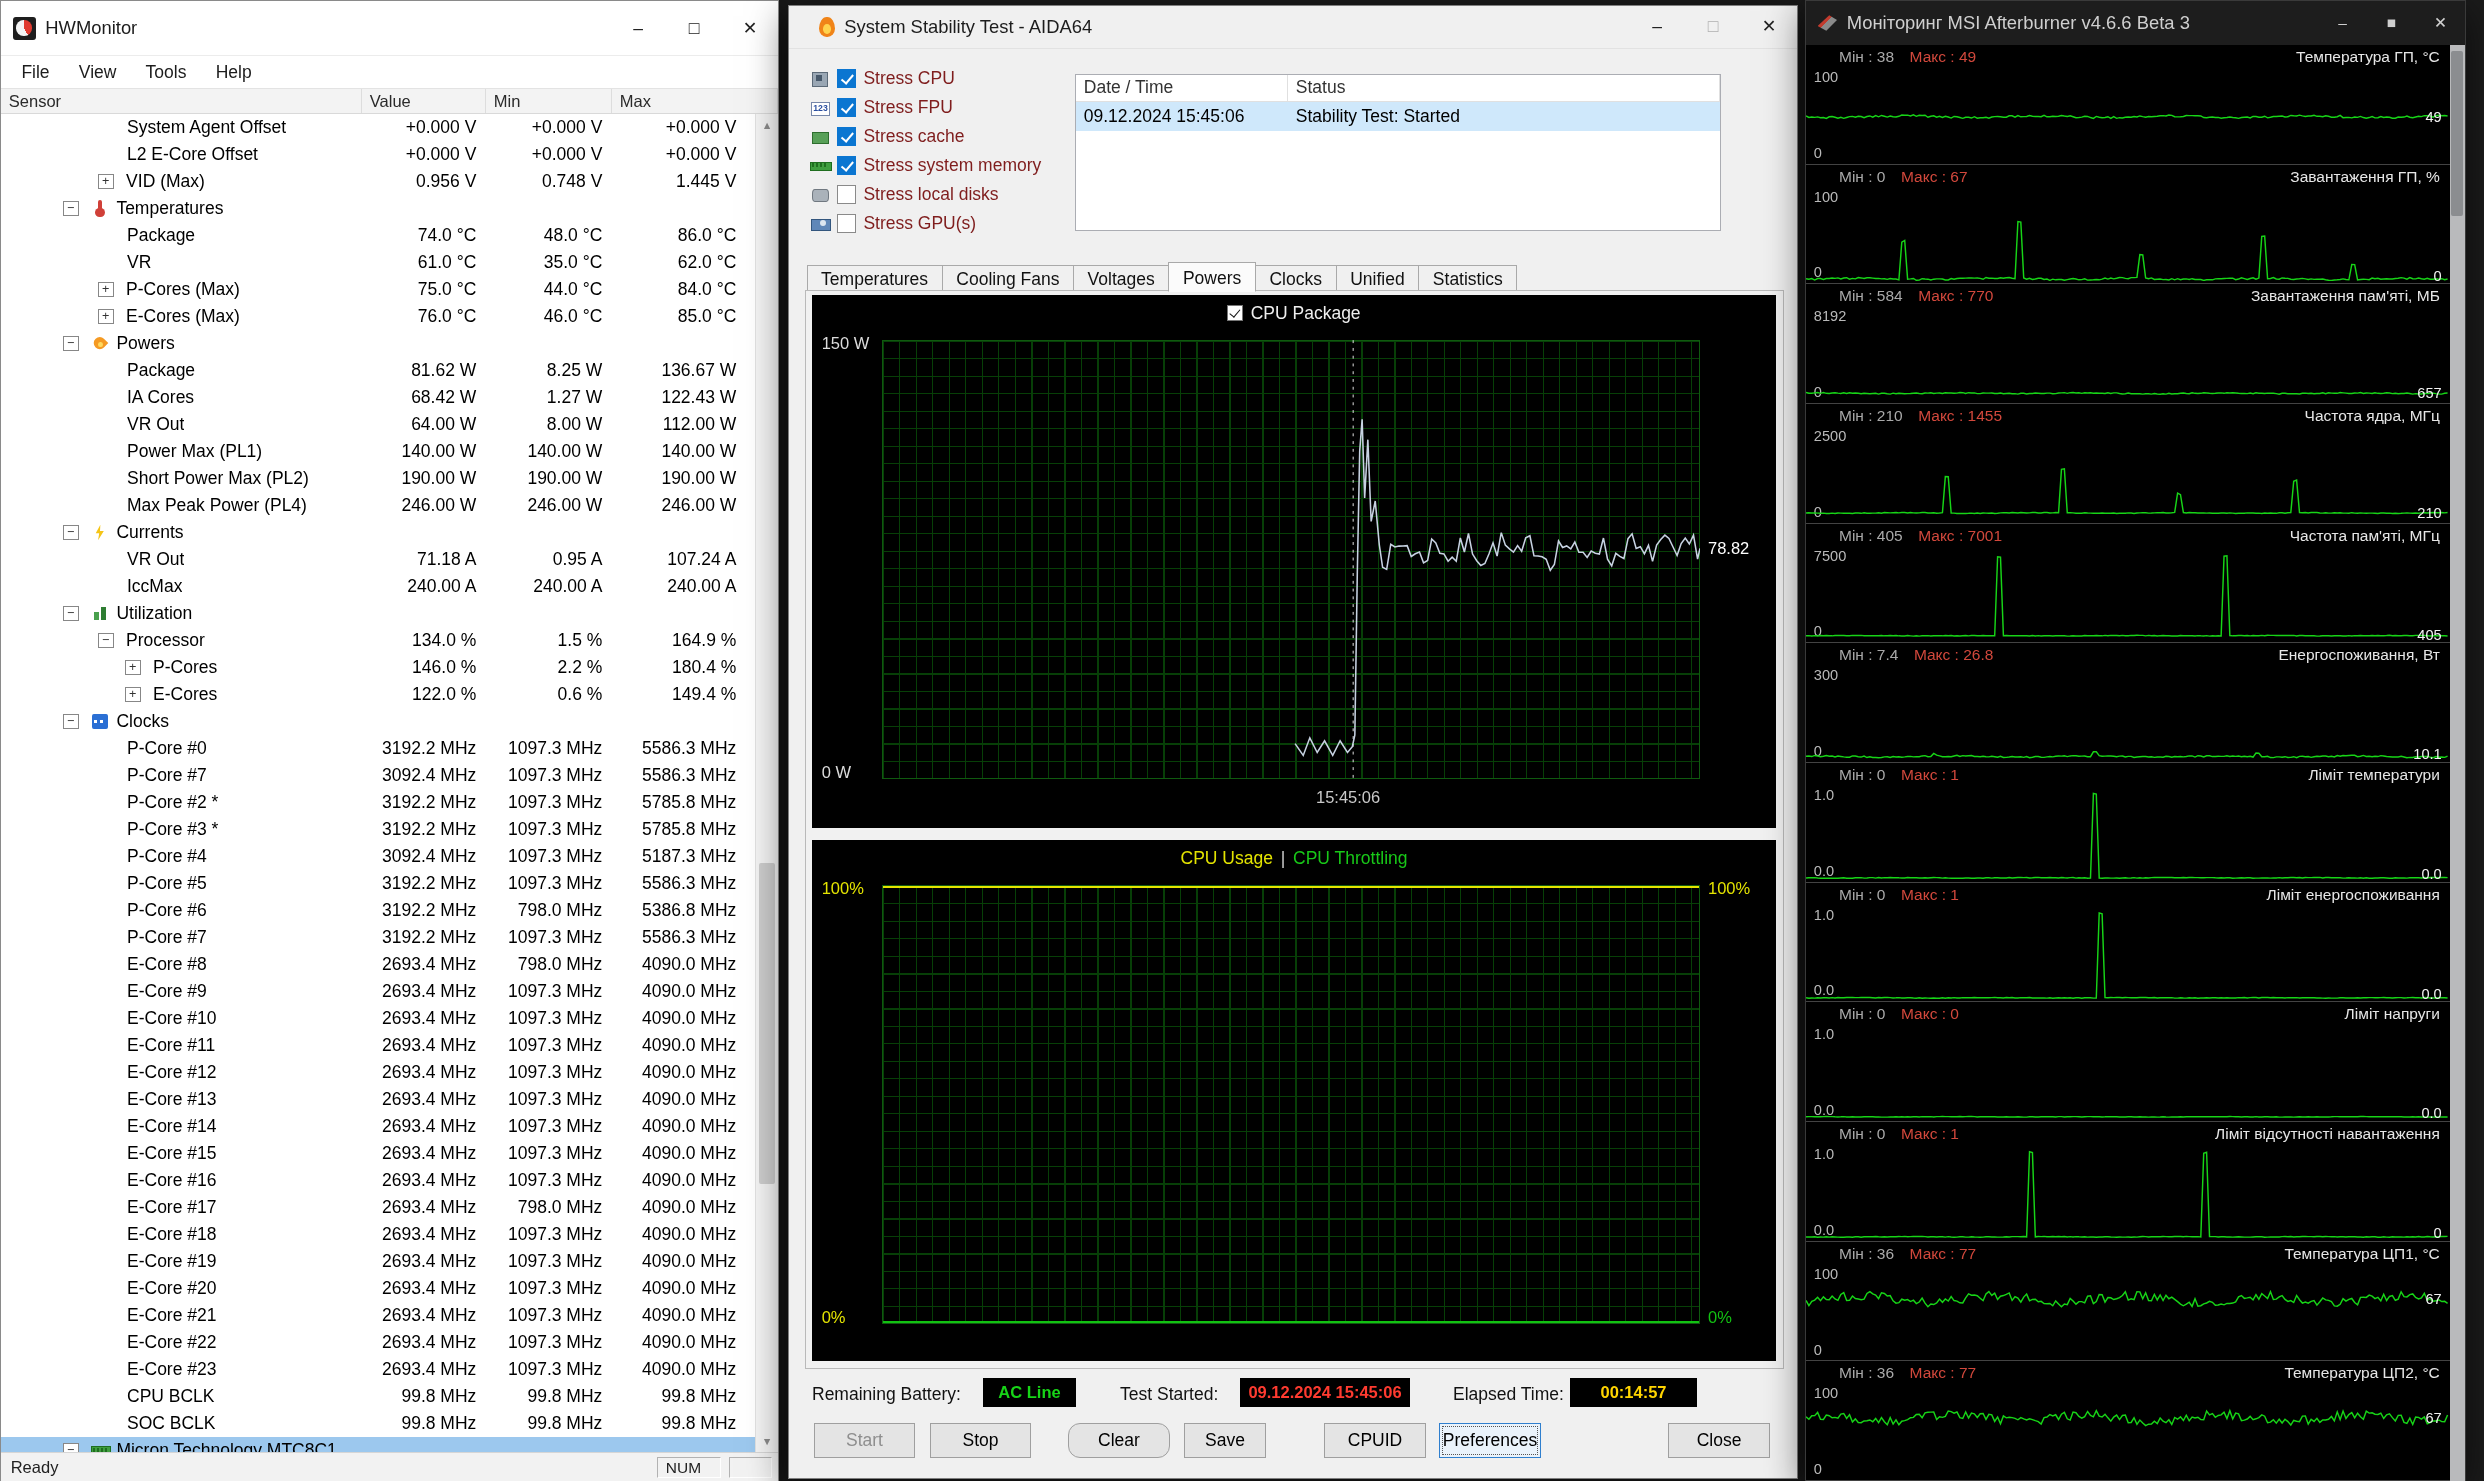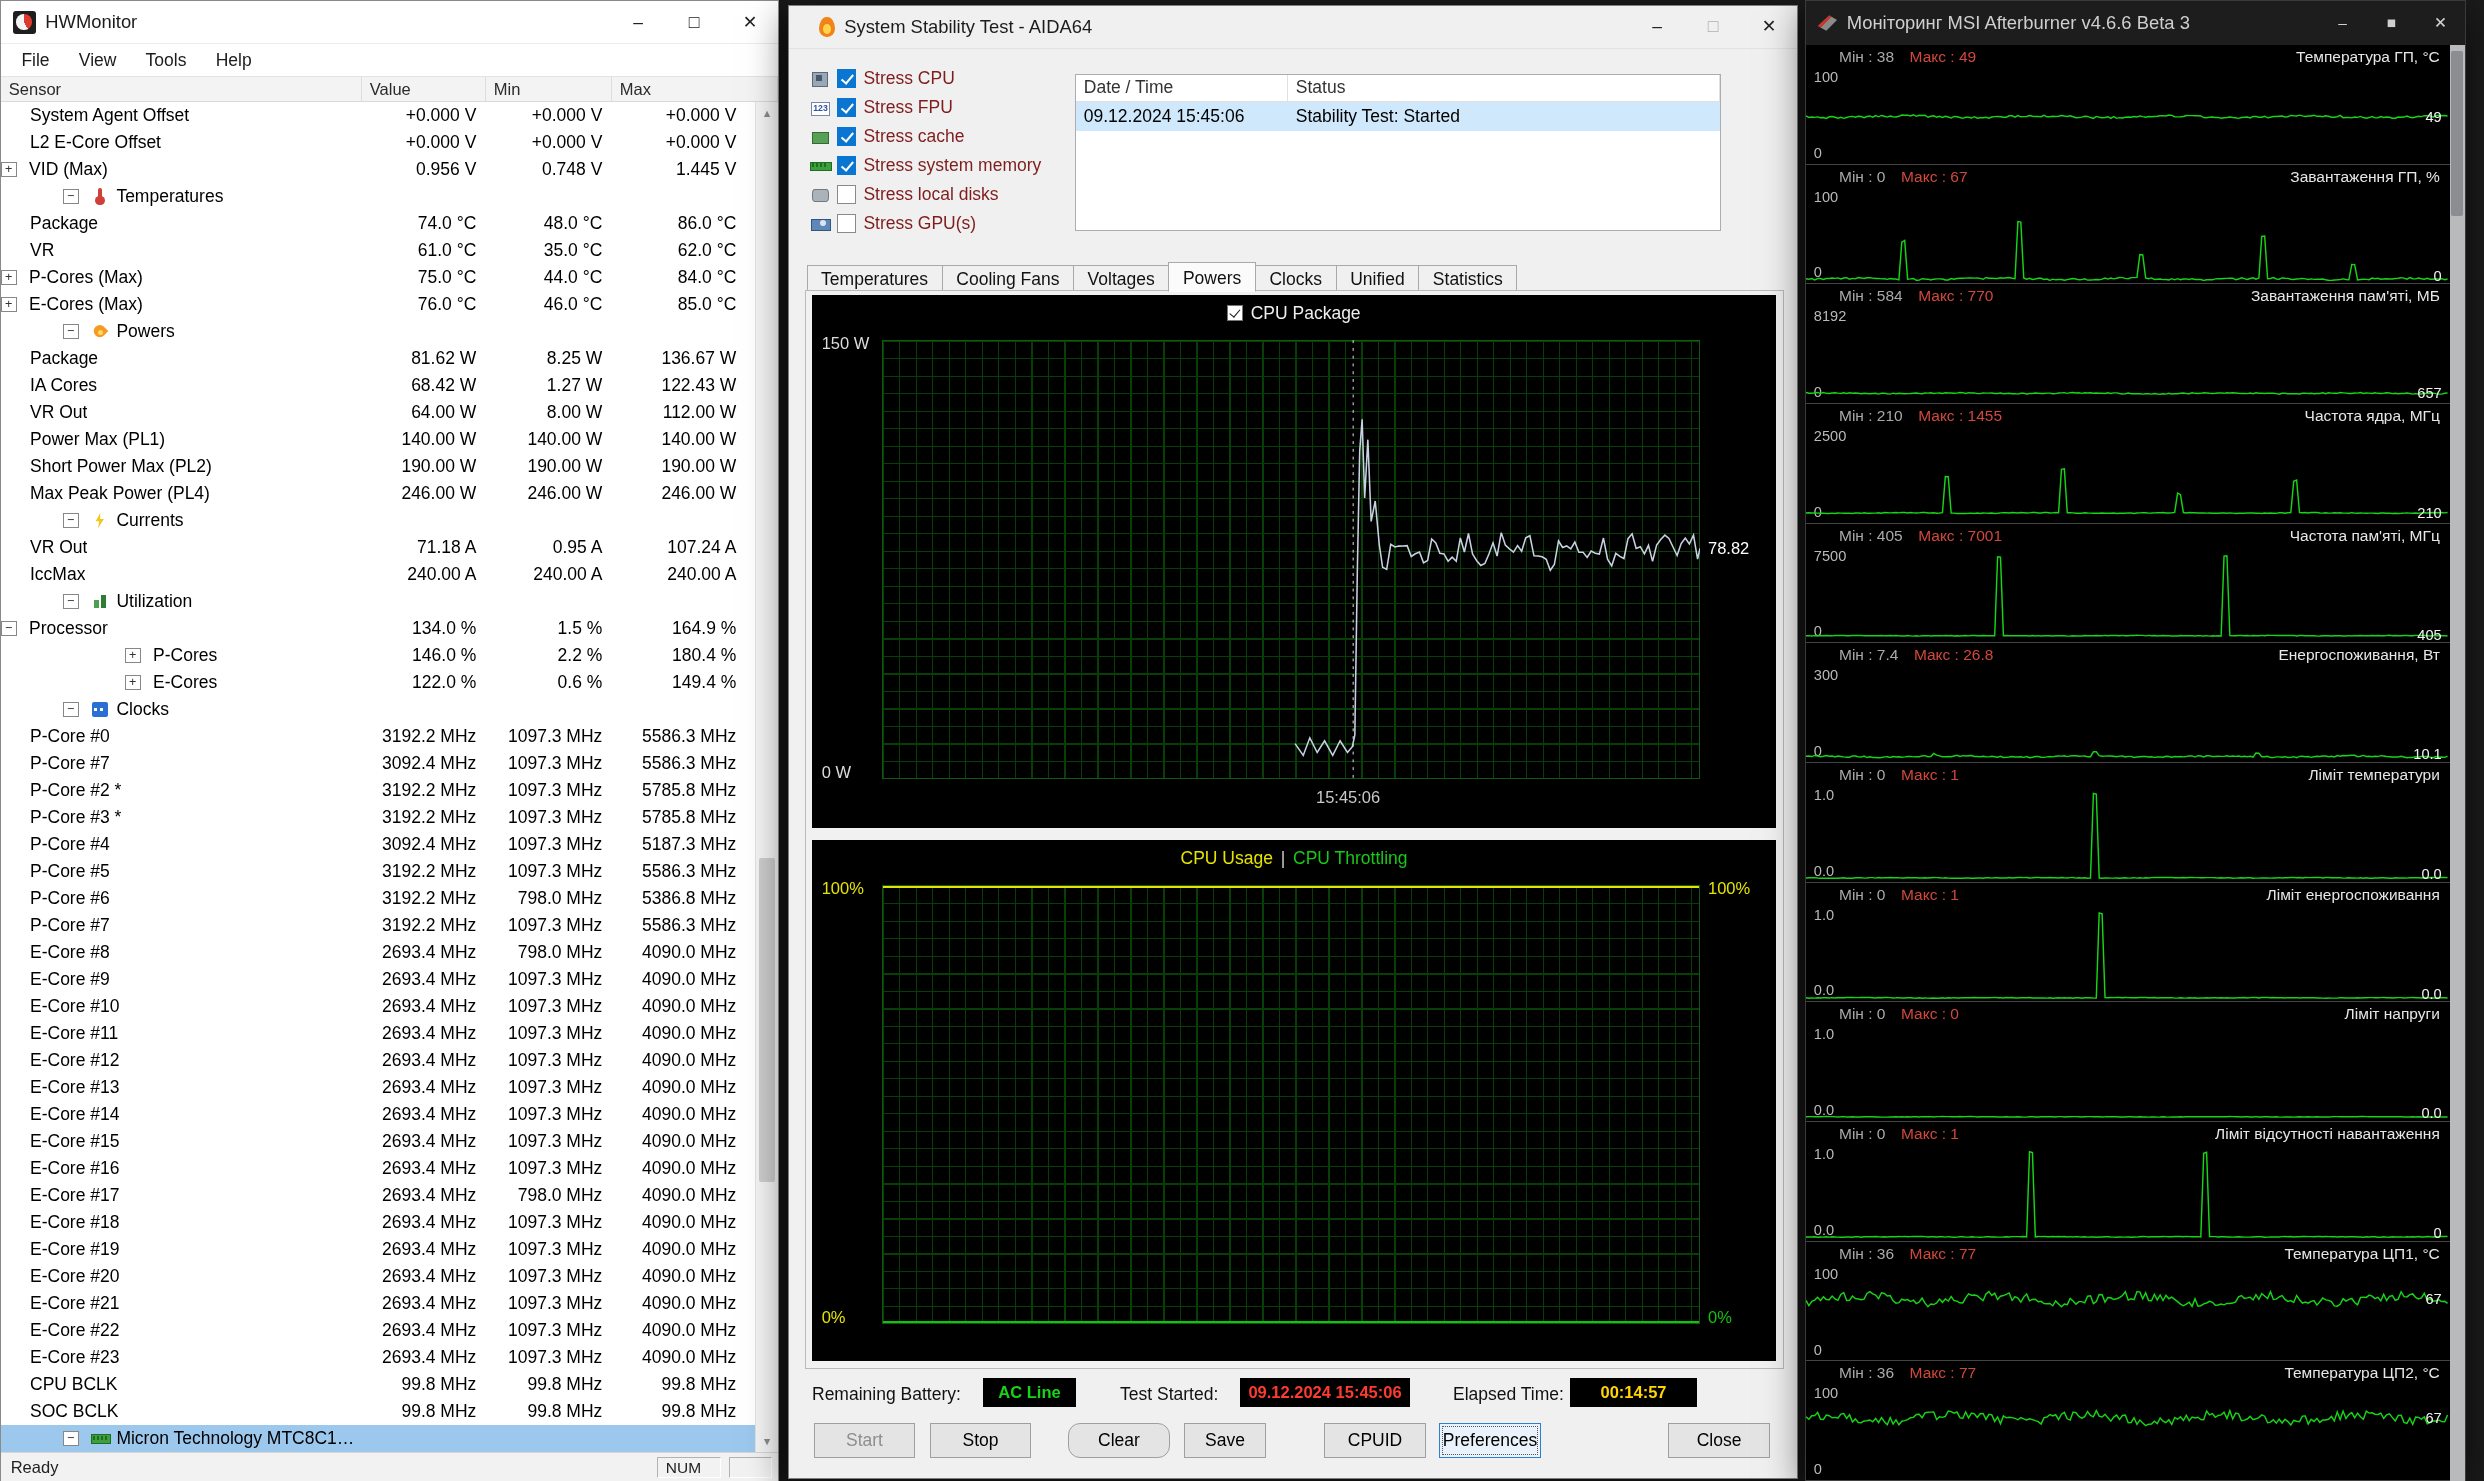--- a/index.html
+++ b/index.html
@@ -6,33 +6,33 @@
   html,body{width:2484px;height:1482px}
   body{background:#1b1b1b;font-family:"Liberation Sans",sans-serif;position:relative;overflow:hidden}
   .window{position:absolute;box-shadow:0 9.7px 37px rgba(0,0,0,.6)}
   .titlebar{display:flex;align-items:center;flex:0 0 auto}
   .tb-title{font-size:18.4px;color:#1c1c1c;margin-left:9.7px;white-space:nowrap}
   .tb-controls{margin-left:auto;display:flex;height:100%}
   .wcbtn{width:56px;display:flex;align-items:center;justify-content:center;font-size:17.5px;color:#222}
 
   
   #hwm{left:0;top:0;width:779px;height:1482px;background:#fff;border:1px solid #8a8a8a;display:flex;flex-direction:column}
-  #hwm .titlebar{height:43px;background:#fff;padding-left:11.6px;border-bottom:1px solid #ececec}
+  #hwm .titlebar{height:55px;background:#fff;padding-left:11.6px;border-bottom:1px solid #ececec}
   .hwm-logo{width:23px;height:23px;background:#1e1e1e;border-radius:2.9px;position:relative;flex:0 0 auto}
   .hwm-logo::after{content:"";position:absolute;inset:3.9px;border-radius:50%;background:conic-gradient(#e03a2f 0 42%,#f5f5f5 42% 100%)}
   #hwm-menu{height:33px;display:flex;align-items:center;padding-left:5.8px;background:#fff;border-bottom:1px solid #e3e3e3;flex:0 0 auto}
   .menu-item{padding:0 14.6px;font-size:17.5px;color:#1c1c1c;height:100%;display:flex;align-items:center}
   #hwm-header{height:25px;display:flex;background:#f3f3f3;border-bottom:1px solid #d9d9d9;flex:0 0 auto;font-size:16.5px;color:#2a2a2a}
   .hcell{border-right:1px solid #ddd;display:flex;align-items:center;padding-left:7.8px;overflow:hidden}
   .hc0{width:361px}.hc1{width:124px}.hc2{width:126px}.hc3{flex:1}
   #hwm-rows{flex:1;position:relative;overflow:hidden;background:#fff}
   .hrow{height:27px;display:flex;align-items:center;font-size:17.5px;color:#000}
   .hrow.sel{background:#9cc8ee}
   .cs{width:361px;display:flex;align-items:center;overflow:hidden;white-space:nowrap}
-  .lvl1{padding-left:62px}.lvl2{}.lvl3{padding-left:124px}
+  .lvl1{padding-left:62px}.lvl2{padding-left:97px}.lvl3{padding-left:124px}
   .tbox{width:15.5px;height:15.5px;border:1px solid #878787;background:#fff;font-size:12.6px;line-height:13.6px;text-align:center;margin-right:12.6px;flex:0 0 auto;color:#333}
   .tspacer{width:29px;flex:0 0 auto;display:inline-block}
   .sic{width:17.5px;height:17.5px;margin-right:7.8px;flex:0 0 auto;display:inline-block;position:relative}
   .lb{overflow:hidden;text-overflow:ellipsis}
   .cv{text-align:right;padding-right:9.7px}
   .cv.v{width:124px}.cv.mn{width:126px}.cv.mx{width:134px}
   .ic-temperatures::before{content:"";position:absolute;left:6.8px;top:0;width:3.9px;height:10.7px;background:#d04038;border-radius:1.9px}
   .ic-temperatures::after{content:"";position:absolute;left:3.9px;bottom:0;width:9.7px;height:9.7px;border-radius:50%;background:#d04038}
   .ic-powers::before{content:"";position:absolute;left:2.9px;top:1.9px;width:11.6px;height:11.6px;background:#f59a23;border-radius:50% 0 50% 50%;transform:rotate(45deg)}
   .ic-powers::after{content:"";position:absolute;left:6.8px;top:6.8px;width:4.9px;height:5.8px;background:#ffd95e;border-radius:50%}

